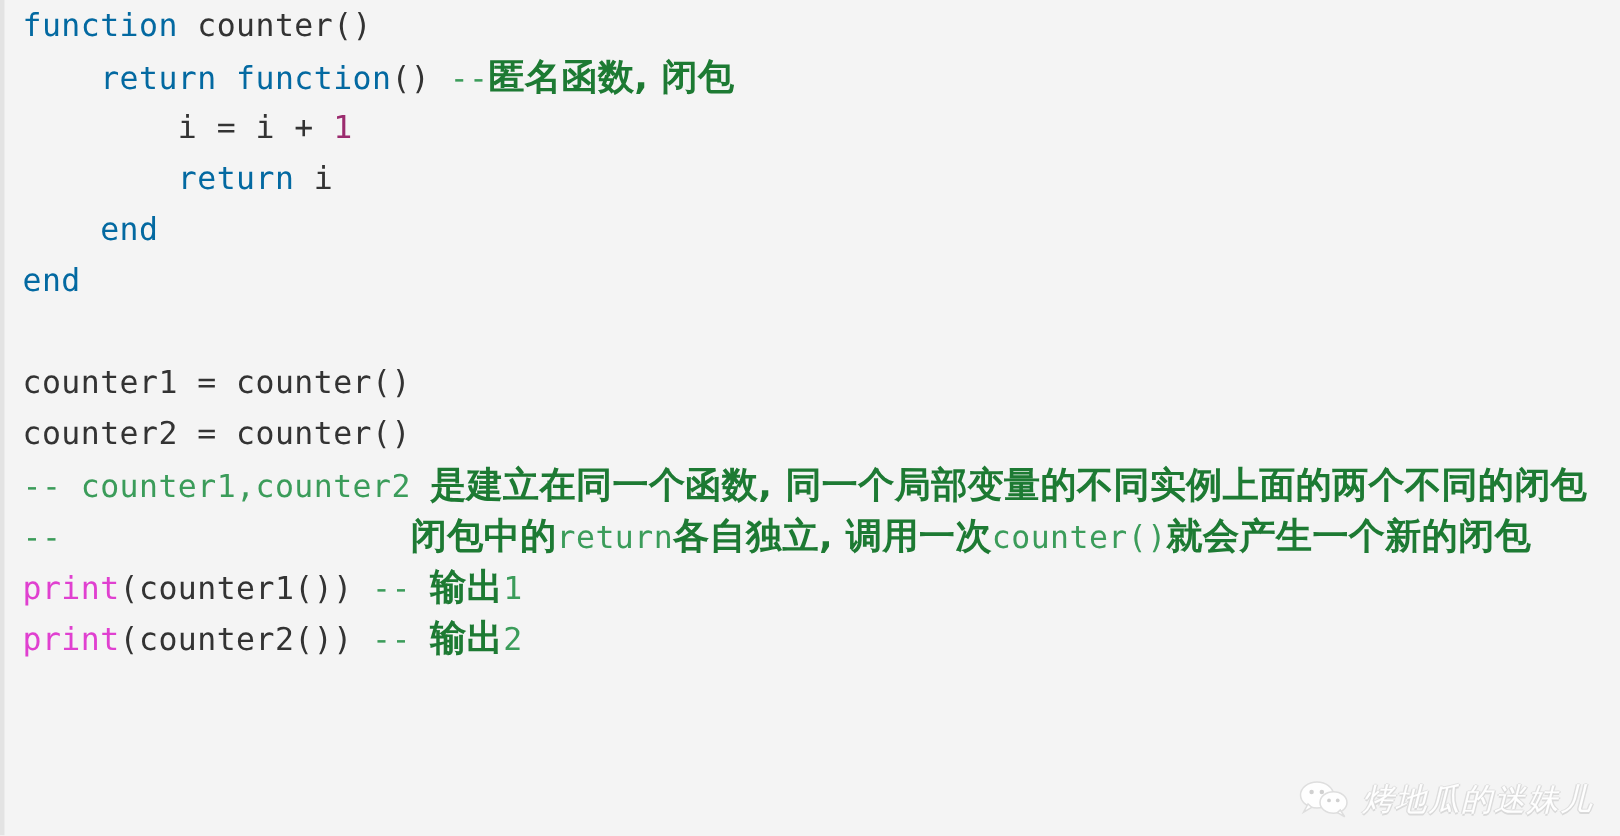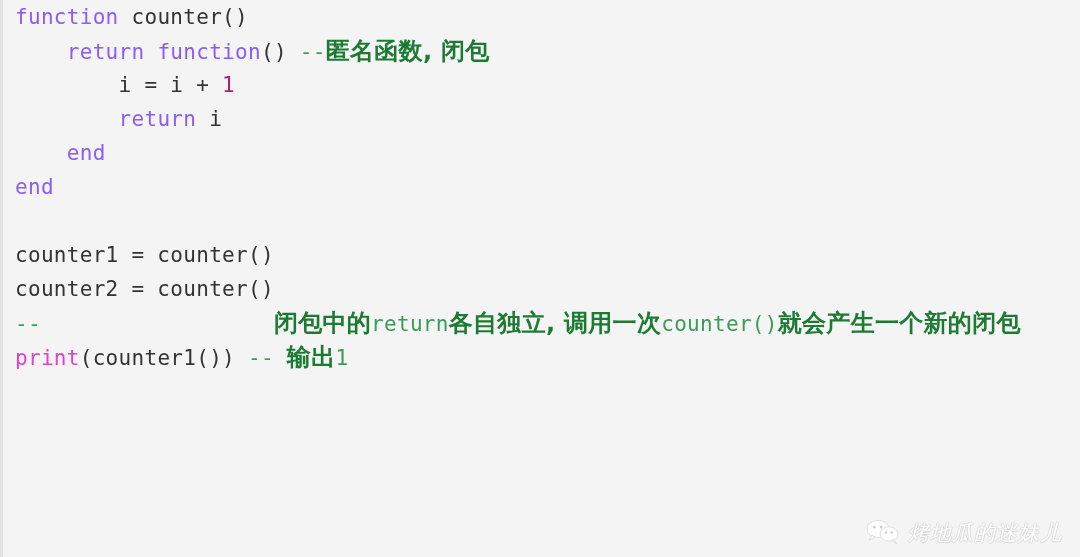--- a/index.html
+++ b/index.html
@@ -33,40 +33,40 @@
     letter-spacing: 0.3px;
     padding-left: 12px;
     color: #333333;
   }
 
   .code-line.blank {
     height: 34px;
   }
 
   
-  .tok-keyword   { color: #8b5cf6; }
+  .tok-keyword   { color: #0369a1; }
   .tok-plain     { color: #333333; }
   .tok-number    { color: #9b2b6e; }
   .tok-number-d  { color: #7a2050; }
   .tok-func      { color: #e040d0; }
   .tok-comment   { color: #3b9c5a; }
   .tok-comment-cjk {
     color: #1d7a33;
     font-family: "DejaVu Sans", sans-serif;
     font-weight: bold;
     font-size: 24px;
   }
 
   
   #watermark {
     position: absolute;
     right: 18px;
     bottom: 10px;
     display: flex;
-    align-items: flex-start;
+    align-items: center;
     gap: 8px;
     opacity: 0.95;
     pointer-events: none;
   }
   #watermark .wm-text {
     font-family: "DejaVu Sans", sans-serif;
     font-size: 21px;
     font-style: italic;
     color: #ffffff;
     text-shadow:
@@ -93,22 +93,24 @@
   <div id="code-lines">
       <div class="code-line"><span class="tok-keyword">function</span><span class="tok-plain"> counter()</span></div>
       <div class="code-line"><span class="tok-plain">    </span><span class="tok-keyword">return</span><span class="tok-plain"> </span><span class="tok-keyword">function</span><span class="tok-plain">() </span><span class="tok-comment">--</span><span class="tok-comment-cjk">匿名函数, 闭包</span></div>
       <div class="code-line"><span class="tok-plain">        i = i + </span><span class="tok-number">1</span></div>
       <div class="code-line"><span class="tok-plain">        </span><span class="tok-keyword">return</span><span class="tok-plain"> i</span></div>
       <div class="code-line"><span class="tok-plain">    </span><span class="tok-keyword">end</span></div>
       <div class="code-line"><span class="tok-keyword">end</span></div>
       <div class="code-line blank"></div>
       <div class="code-line"><span class="tok-plain">counter1 = counter()</span></div>
       <div class="code-line"><span class="tok-plain">counter2 = counter()</span></div>
+      <div class="code-line"><span class="tok-comment">-- counter1,counter2 </span><span class="tok-comment-cjk">是建立在同一个函数, 同一个局部变量的不同实例上面的两个不同的闭包</span></div>
       <div class="code-line"><span class="tok-comment">--                  </span><span class="tok-comment-cjk">闭包中的</span><span class="tok-comment">return</span><span class="tok-comment-cjk">各自独立, 调用一次</span><span class="tok-comment">counter()</span><span class="tok-comment-cjk">就会产生一个新的闭包</span></div>
       <div class="code-line"><span class="tok-func">print</span><span class="tok-plain">(counter1()) </span><span class="tok-comment">-- </span><span class="tok-comment-cjk">输出</span><span class="tok-comment">1</span></div>
+      <div class="code-line"><span class="tok-func">print</span><span class="tok-plain">(counter2()) </span><span class="tok-comment">-- </span><span class="tok-comment-cjk">输出</span><span class="tok-comment">2</span></div>
     </div>
 
   <div id="watermark">
     <span class="wm-icon">
       <svg viewBox="0 0 34 26" width="34" height="26" aria-hidden="true">
         <ellipse cx="12" cy="10" rx="11" ry="8.6" fill="#ffffff" stroke="#dddddd" stroke-width="1"></ellipse>
         <path d="M6 16 L3 21.5 L8.5 18.2 Z" fill="#ffffff" stroke="#dddddd" stroke-width="1"></path>
         <circle cx="8.4" cy="8" r="1.5" fill="#cfcfcf"></circle>
         <circle cx="15.2" cy="8" r="1.5" fill="#cfcfcf"></circle>
         <ellipse cx="23" cy="15" rx="9" ry="7.2" fill="#ffffff" stroke="#dddddd" stroke-width="1"></ellipse>

